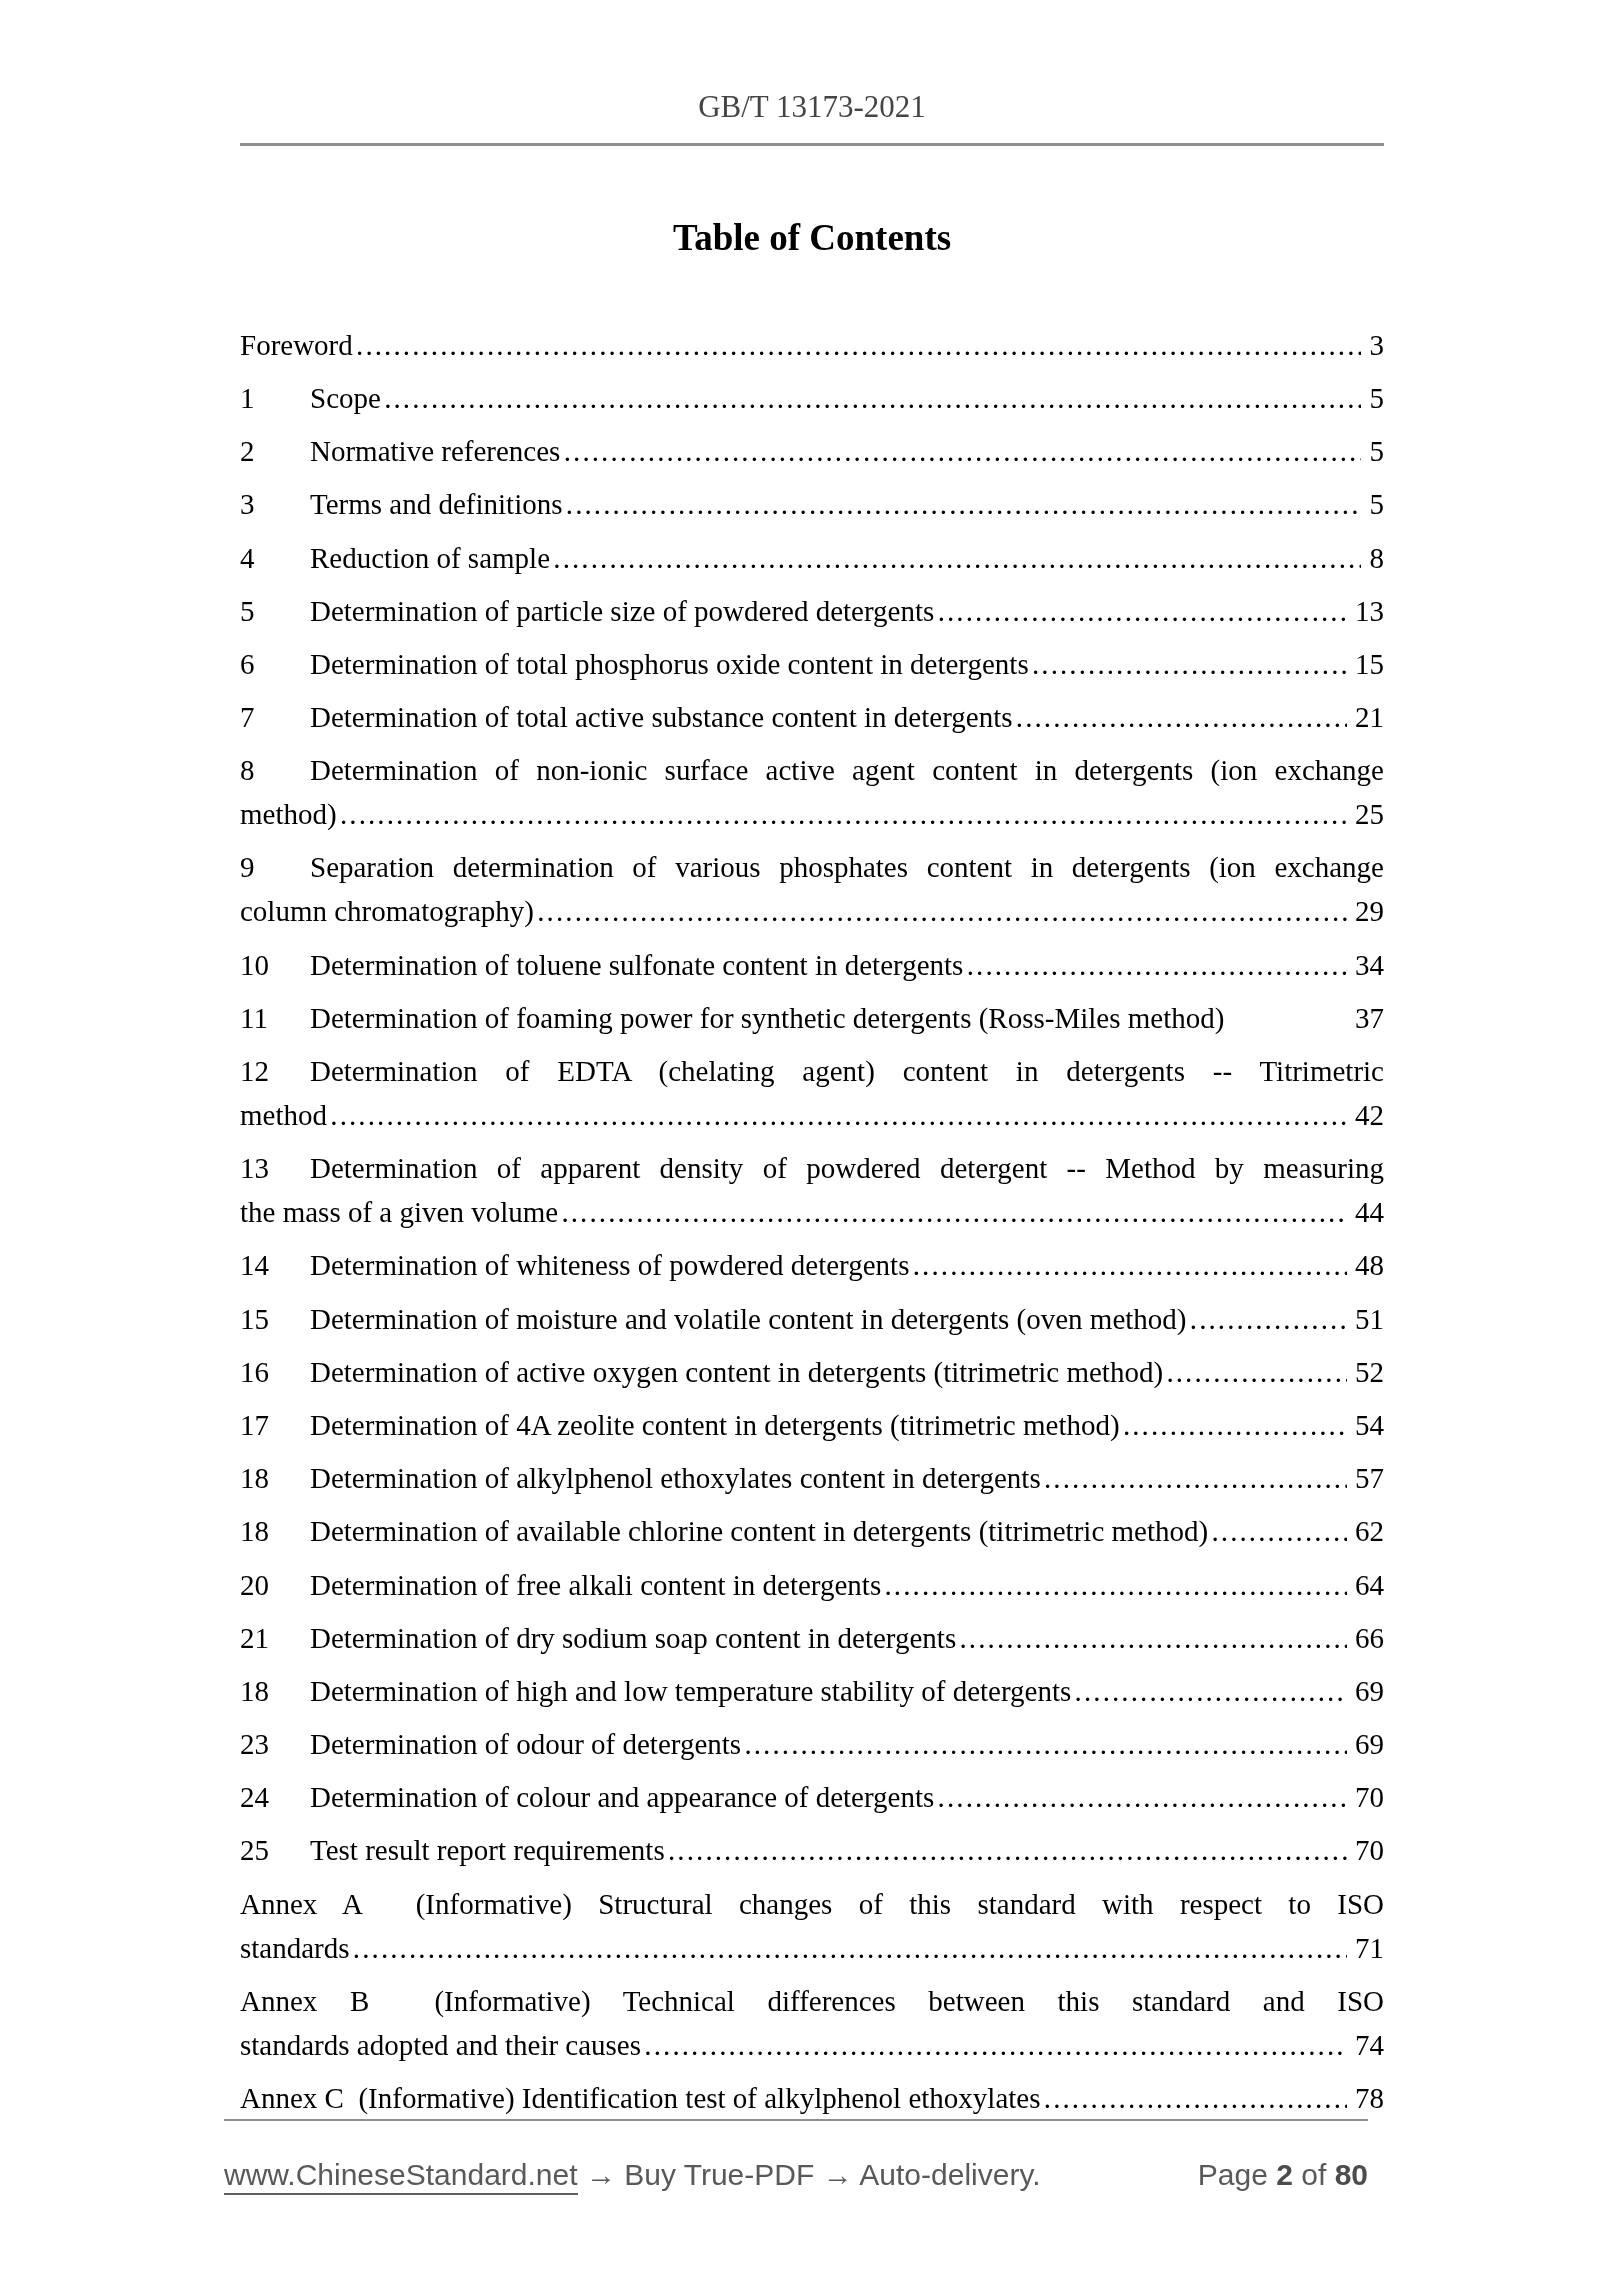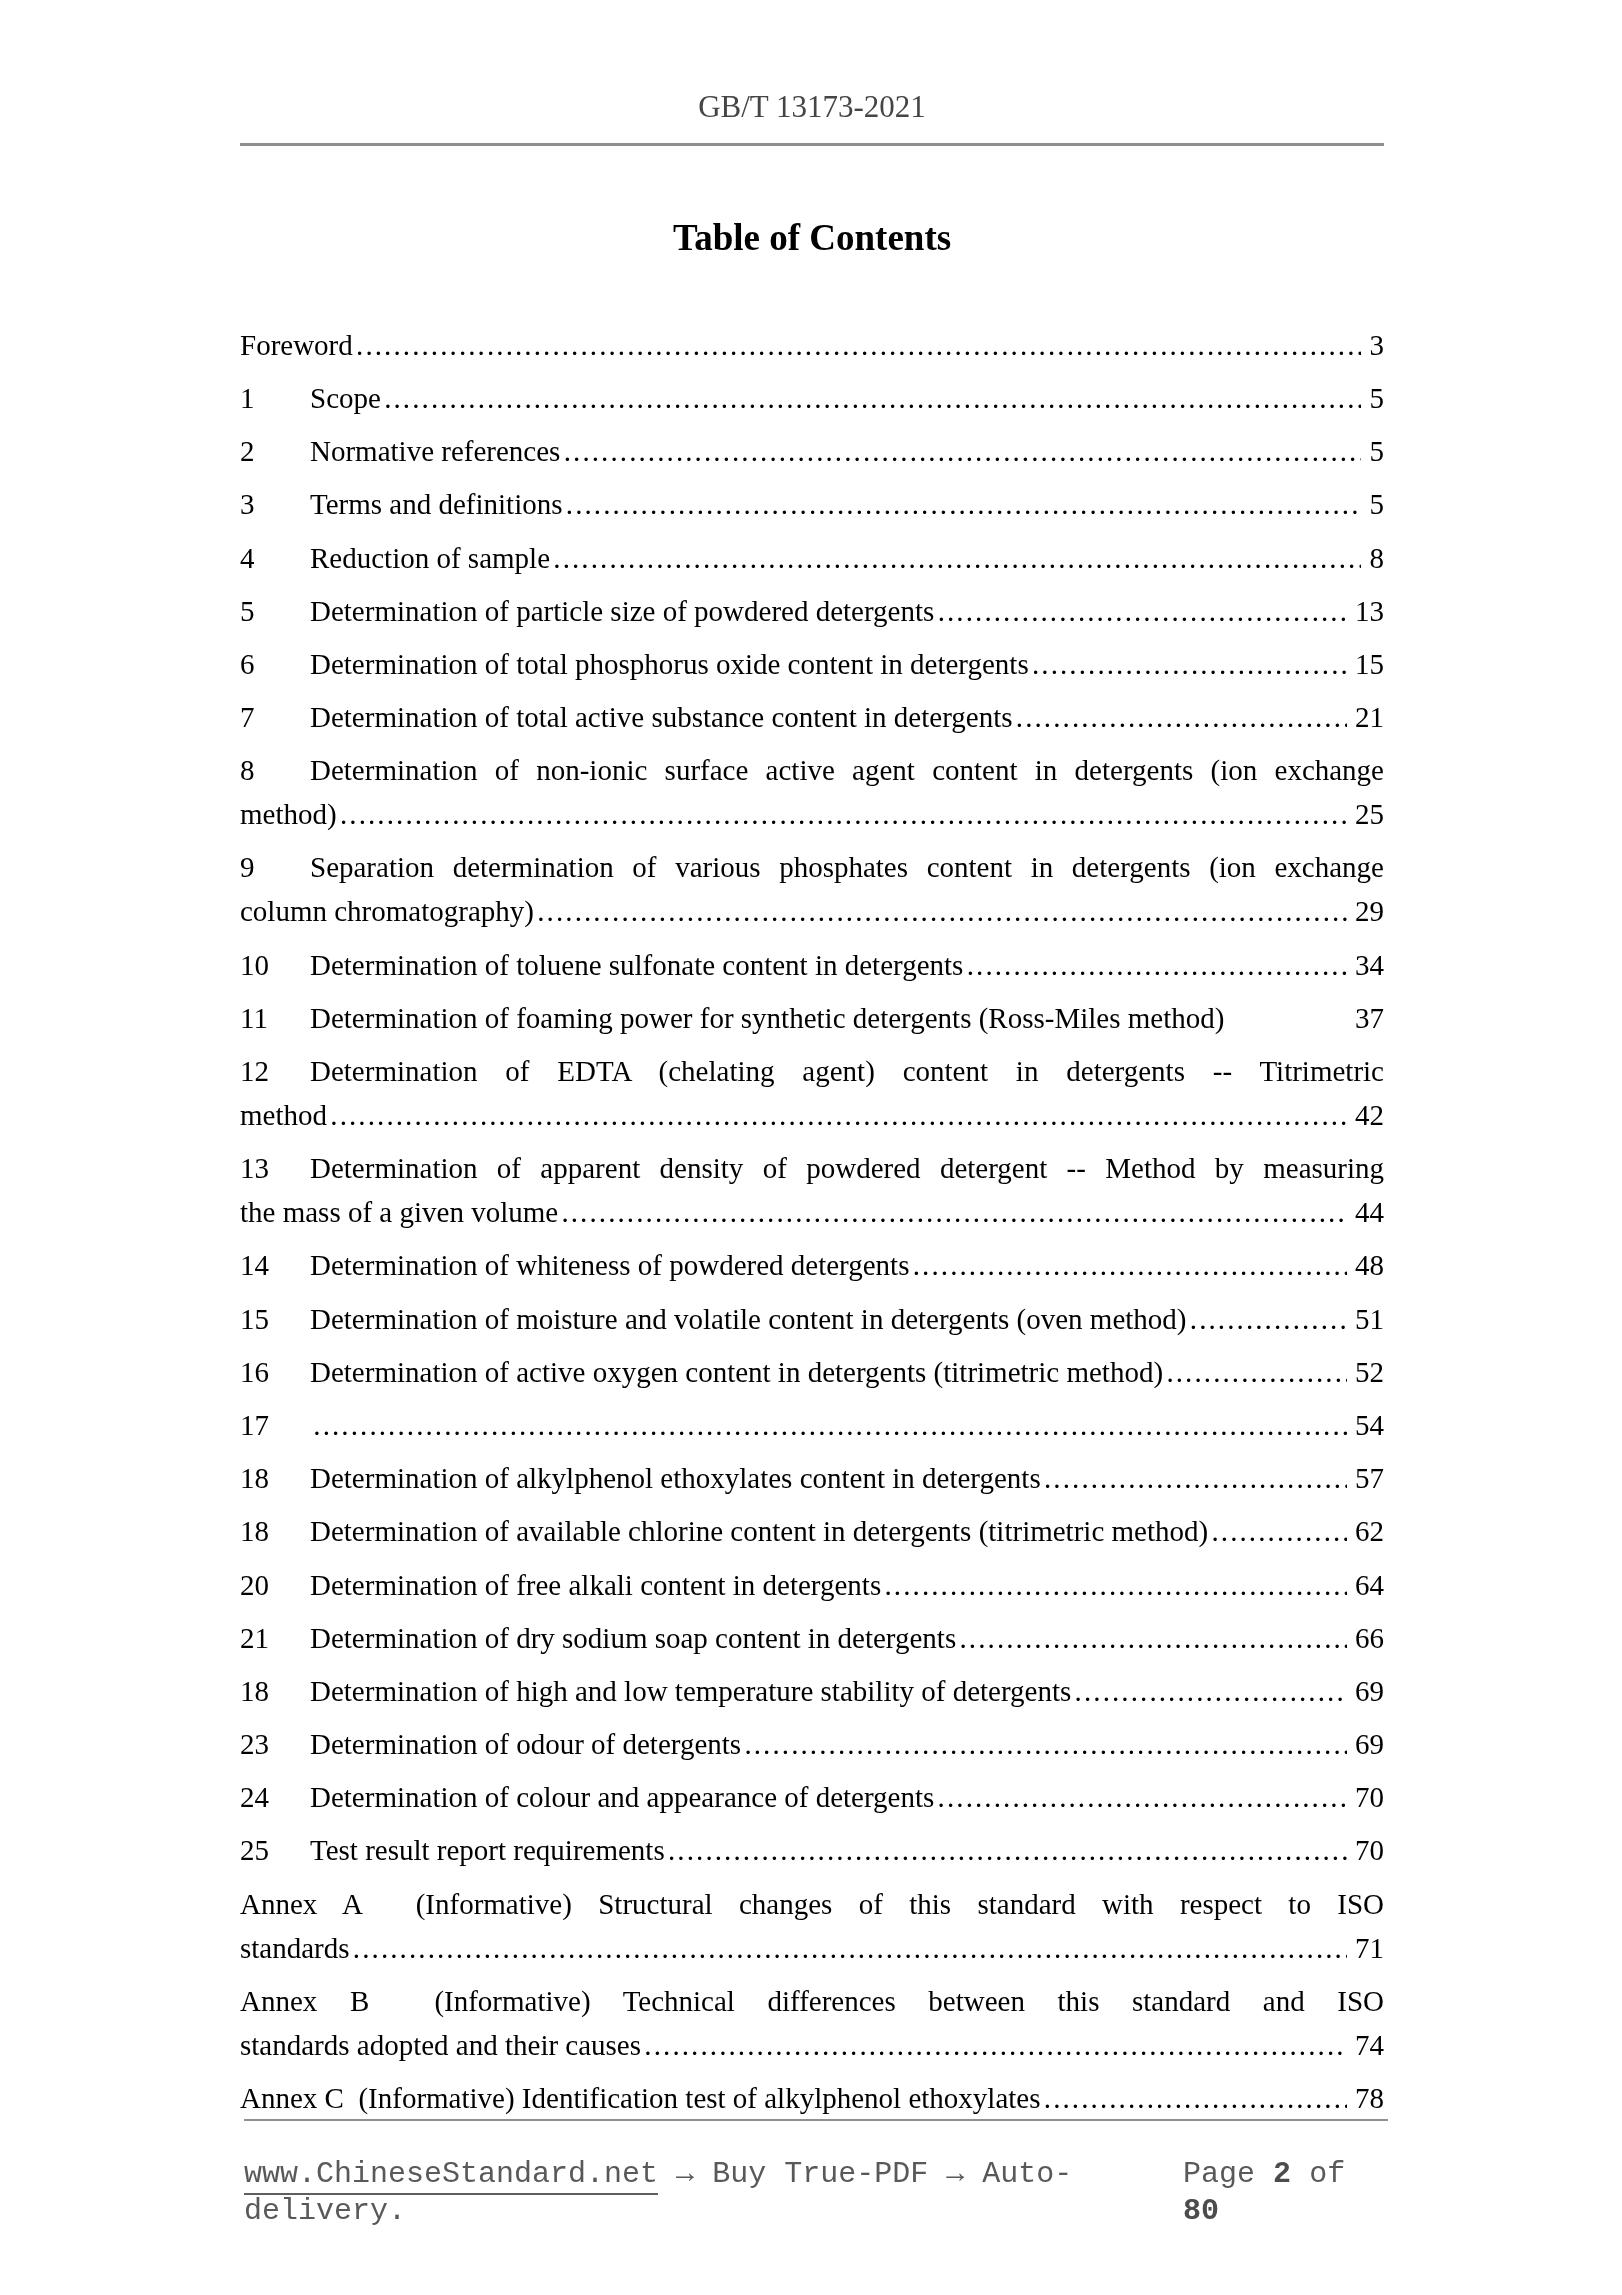--- a/index.html
+++ b/index.html
@@ -58,24 +58,24 @@
   .dots {
     flex:1 1 0;
     overflow:hidden;
     white-space:nowrap;
     letter-spacing:2.1px;
     margin:0 8.3px 0 3.3px;
   }
   .pg { flex:0 0 auto; }
   .footer {
     position:absolute;
-    left:244px;
+    left:224px;
     width:1144px;
     top:2119px;
-    font-family:Liberation Mono, monospace;
+    font-family:Liberation Sans, sans-serif;
     color:#595959;
   }
   .footer-rule {
     height:1.7px;
     background:#8f8f8f;
   }
   .footer-row {
     margin-top:35px;
     display:flex;
     justify-content:space-between;
@@ -229,20 +229,21 @@
           <div class="toc-line flexline">
             <span class="num">16</span>
             <span class="ttl">Determination of active oxygen content in detergents (titrimetric method)</span>
             <span class="dots">........................................................................................................................................................................................................</span>
             <span class="pg">52</span>
           </div>
         </div>
         <div class="toc-entry">
           <div class="toc-line flexline">
             <span class="num">17</span>
+            <span class="ttl">Determination of 4A zeolite content in detergents (titrimetric method)</span>
             <span class="dots">........................................................................................................................................................................................................</span>
             <span class="pg">54</span>
           </div>
         </div>
         <div class="toc-entry">
           <div class="toc-line flexline">
             <span class="num">18</span>
             <span class="ttl">Determination of alkylphenol ethoxylates content in detergents</span>
             <span class="dots">........................................................................................................................................................................................................</span>
             <span class="pg">57</span>

